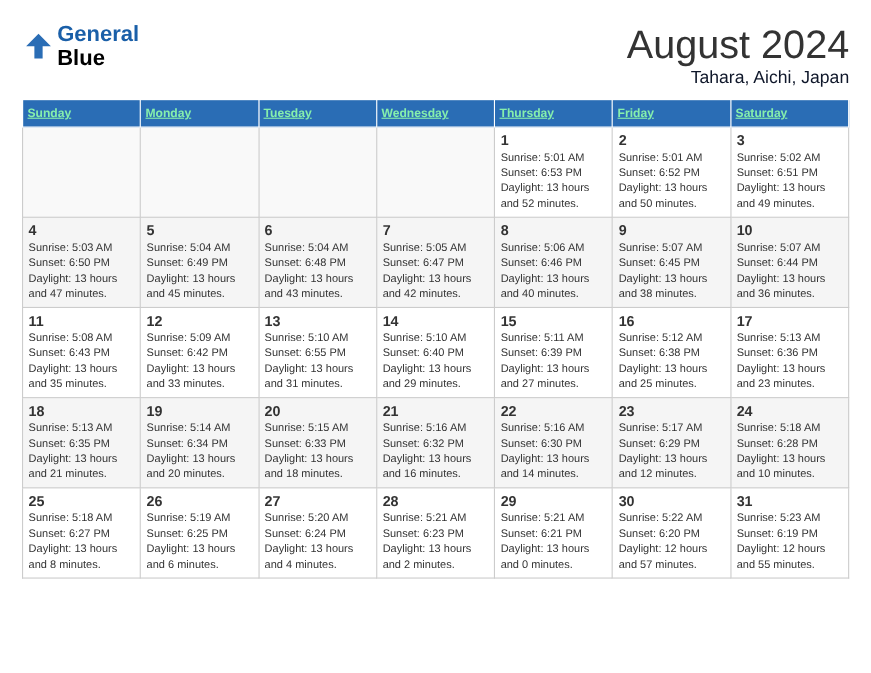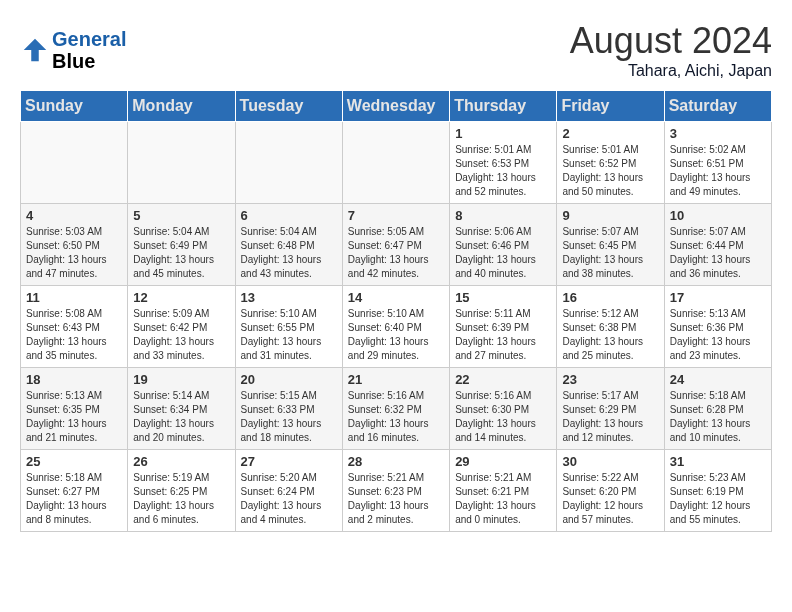--- a/index.html
+++ b/index.html
@@ -6,21 +6,21 @@
     body {
       font-family: Arial, sans-serif;
       background: #fff;
       width: 792px;
       min-height: 612px;
       padding: 20px;
     }
     .header {
       display: flex;
       justify-content: space-between;
-      align-items: center;
+      align-items: flex-start;
       margin-bottom: 10px;
     }
     .logo {
       display: flex;
       align-items: center;
     }
     .logo-text {
       font-size: 20px;
       font-weight: bold;
       color: #333;
@@ -47,26 +47,27 @@
       font-size: 16px;
       color: #0f172a;
     }
     table {
       width: 100%;
       border-collapse: collapse;
       font-size: 11px;
     }
     thead tr th {
       background: #2a6db5;
-      color: #e5e5e5;
+      color: #86efac;
       padding: 6px 4px;
       text-align: left;
-      font-size: 16px;
+      font-size: 11px;
       font-weight: bold;
       border: 1px solid #fff;
+      text-decoration: underline;
     }
     tbody tr {
       vertical-align: top;
     }
     tbody td {
       border: 1px solid #ccc;
       padding: 4px 5px;
       min-height: 80px;
       height: 80px;
       width: calc(100% / 7);

